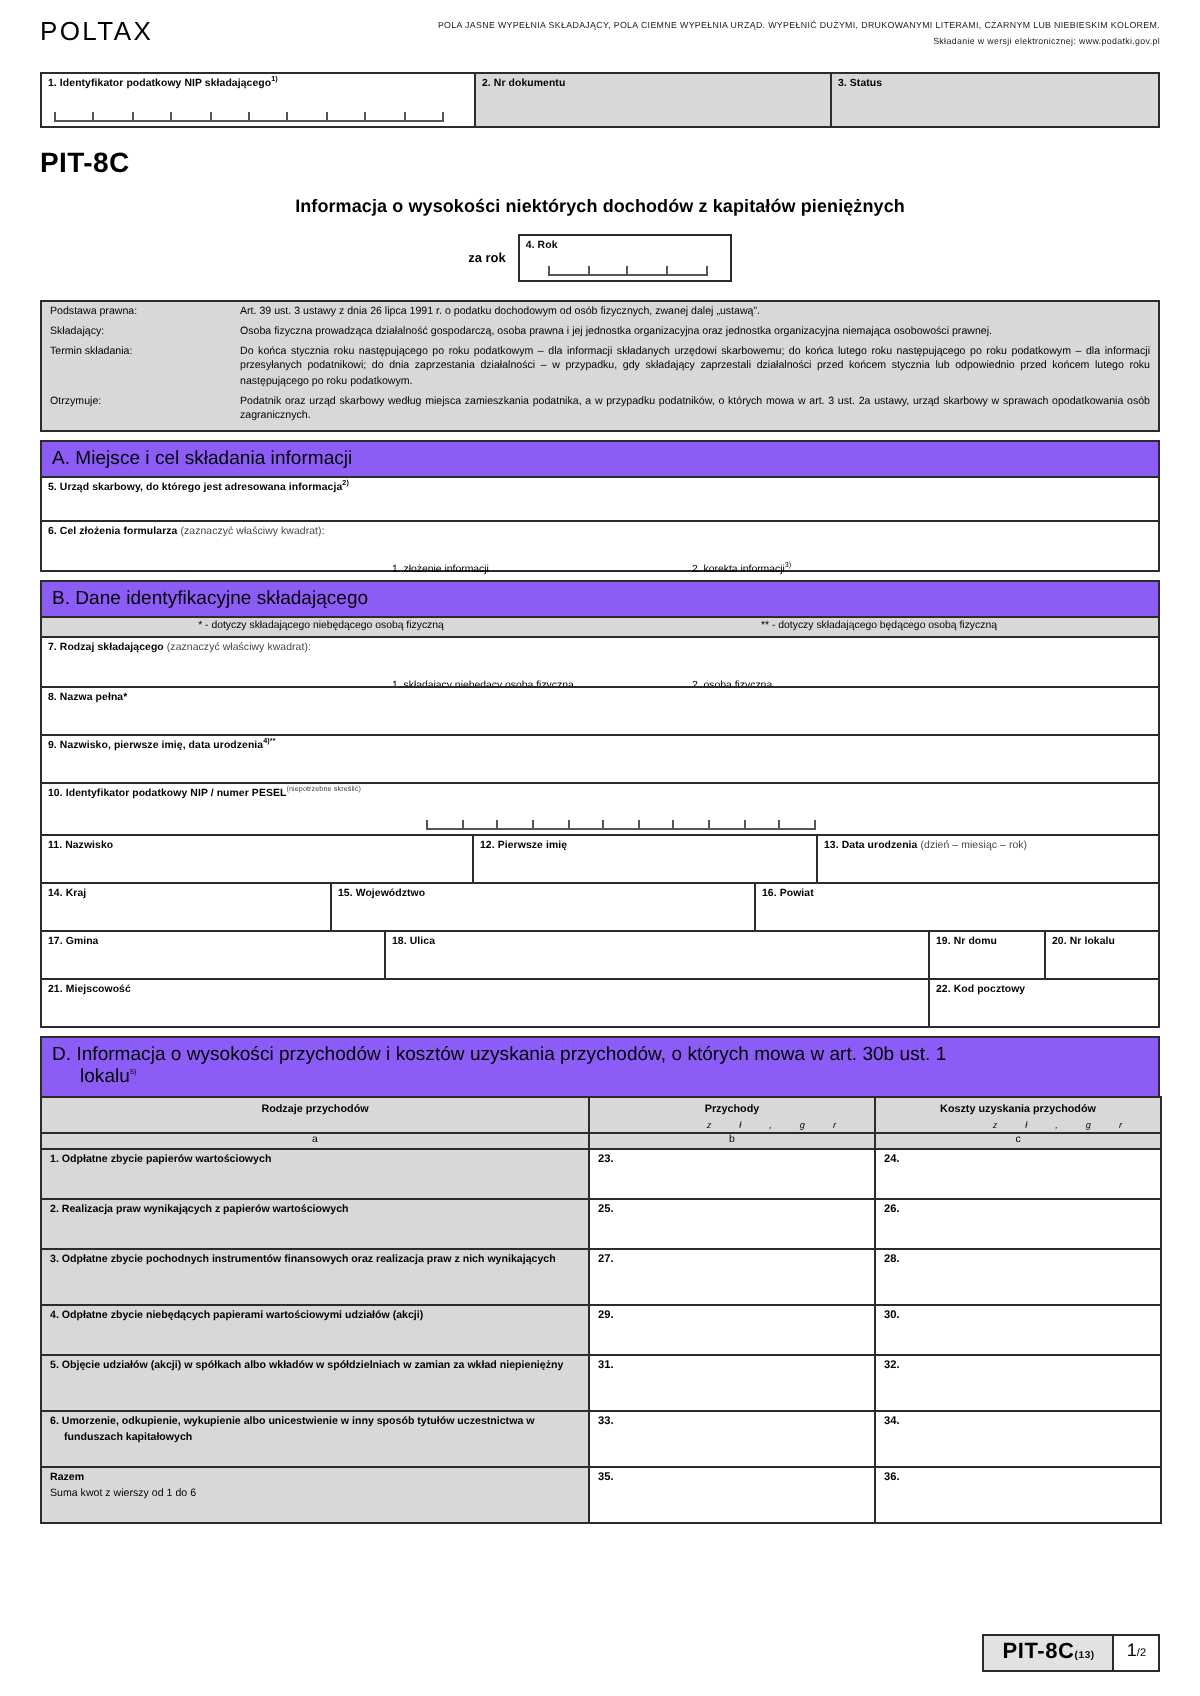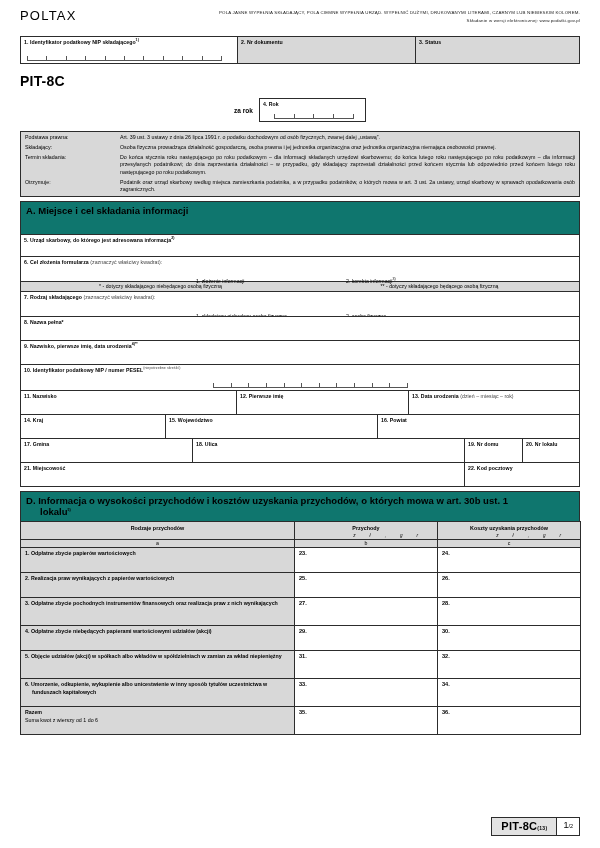--- a/index.html
+++ b/index.html
@@ -140,24 +140,24 @@
   }
   .legal-row:last-child { margin-bottom: 0; }
   .legal-key { width: 95px; flex: 0 0 95px; }
   .legal-val { flex: 1; text-align: justify; }
 
   
   .sec-head {
     width: 560px;
     box-sizing: border-box;
     border: 1px solid #2c2c2c;
-    background: #0f766e;
+    background: #8b5cf6;
     font-size: 9.5px;
-    font-weight: bold;
-    padding: 3px 0 18px 5px;
+    font-weight: normal;
+    padding: 3px 0 3px 5px;
     letter-spacing: 0.02px;
   }
   .sec-head.tall { padding-bottom: 3px; line-height: 11.5px; }
   .sec-head .ind { padding-left: 14px; display:block; }
   .sep { margin-top: 4px; }
 
   
   .r { margin-top: -1px; }
   .note-bar {
     width: 560px;
@@ -296,20 +296,21 @@
     </div>
     <div class="cell shaded" style="width:178px;height:28px;">
       <span class="lbl">2. Nr dokumentu</span>
     </div>
     <div class="cell shaded" style="width:164px;height:28px;">
       <span class="lbl">3. Status</span>
     </div>
   </div>
 
   <div class="form-code">PIT-8C</div>
+  <div class="form-title">Informacja o wysokości niektórych dochodów z kapitałów pieniężnych</div>
 
   <div class="year-wrap">
     <div class="za-rok">za rok</div>
     <div class="year-box">
       <span class="lbl">4. Rok</span>
       <div class="comb" style="left:14px;width:80px;">
         <i style="width:20px"></i>
           <i style="width:20px"></i>
           <i style="width:20px"></i>
           <i style="width:20px"></i>
@@ -350,20 +351,21 @@
         <span>6. Cel złożenia formularza</span>
         <span class="thin">(zaznaczyć właściwy kwadrat):</span>
       </span>
       <div class="choices">
         <span class="choice-a">1. złożenie informacji</span>
         <span class="choice-b"><span>2. korekta informacji</span><sup>3)</sup></span>
       </div>
     </div>
   </div>
 
+  <div class="sec-head sep">B. Dane identyfikacyjne składającego</div>
   <div class="note-bar">
     <span>* - dotyczy składającego niebędącego osobą fizyczną</span>
     <span>** - dotyczy składającego będącego osobą fizyczną</span>
   </div>
   <div class="grid-row r">
     <div class="cell" style="width:560px;height:26px;">
       <span class="lbl">
         <span>7. Rodzaj składającego</span>
         <span class="thin">(zaznaczyć właściwy kwadrat):</span>
       </span>

